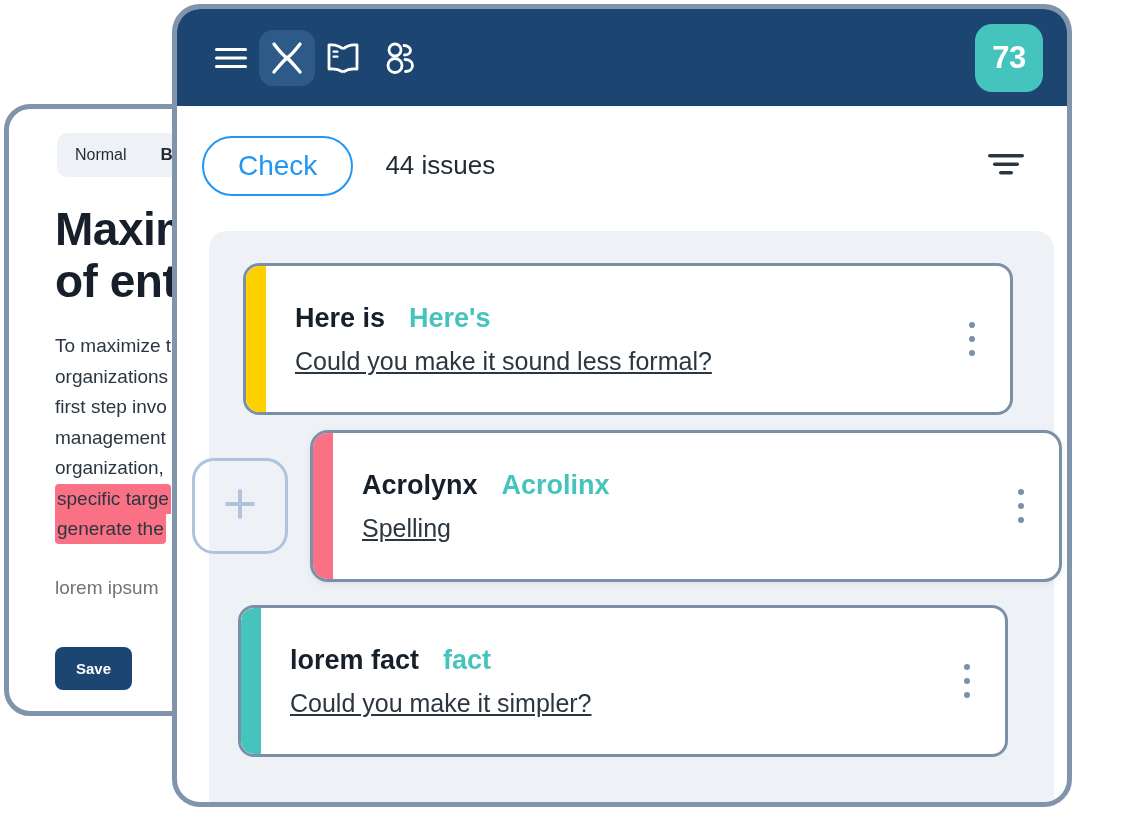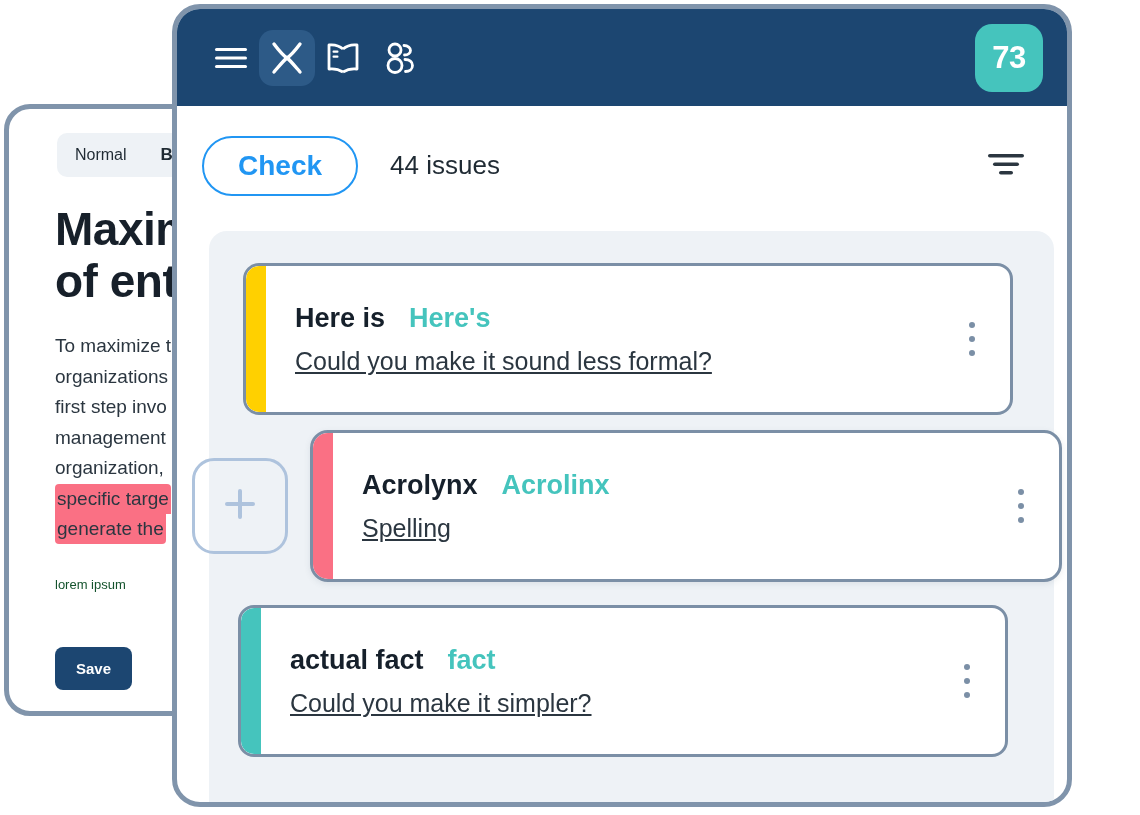--- a/index.html
+++ b/index.html
@@ -82,22 +82,22 @@
     display: inline-block;
     line-height: 26px;
   }
   .doc-body .hl-first { border-bottom-left-radius: 0; border-bottom-right-radius: 0;}
   .doc-body .hl-second { border-top-left-radius: 0; border-top-right-radius: 0;}
 
   .doc-lorem {
     position: absolute;
     left: 46px;
     top: 468px;
-    font-size: 13px;
-    color: #14532d;
+    font-size: 19px;
+    color: #737373;
     white-space: nowrap;
   }
 
   .doc-save {
     position: absolute;
     left: 46px;
     top: 538px;
     background: #1c4671;
     color: #ffffff;
     font-size: 15px;
@@ -181,21 +181,21 @@
     display: flex;
     align-items: center;
     padding: 0 38px 0 25px;
   }
 
   .check-btn {
     border: 2px solid #2196f3;
     color: #2196f3;
     background: #ffffff;
     font-size: 28px;
-    font-weight: bold;
+    font-weight: normal;
     border-radius: 30px;
     padding: 14px 34px;
     cursor: pointer;
     font-family: "Liberation Sans", sans-serif;
     line-height: 1;
   }
 
   .issues-count {
     font-size: 26px;
     color: #1f2a33;
@@ -449,21 +449,21 @@
               <span></span>
             </div>
           </div>
         </div>
 
         <div class="issue-row row-3">
           <div class="card card-3">
             <div class="accent" style="background:#45C4BD"></div>
             <div class="card-body">
               <div class="card-title-row">
-                <span class="card-original">actual fact</span>
+                <span class="card-original">lorem fact</span>
                 <span class="card-suggestion">fact</span>
               </div>
               <div class="card-note">Could you make it simpler?</div>
             </div>
             <div class="kebab">
               <span></span>
               <span></span>
               <span></span>
             </div>
           </div>

